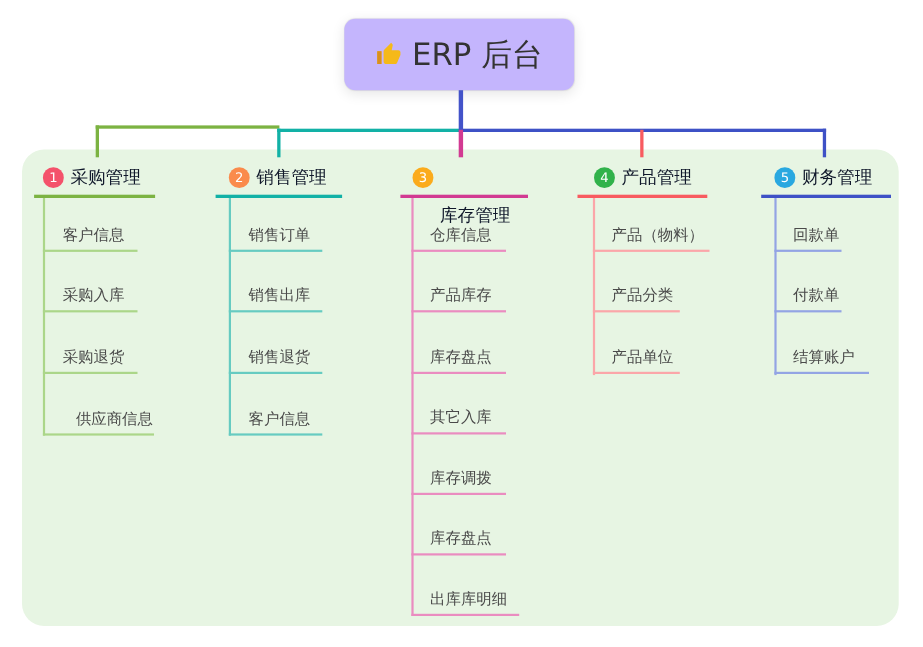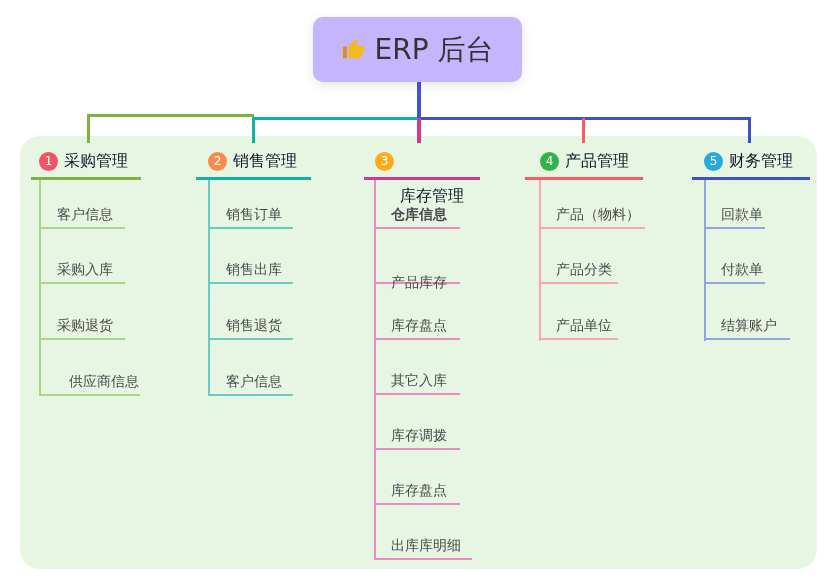--- a/index.html
+++ b/index.html
@@ -95,23 +95,23 @@
   <div class="line stroke-b2l z1" style="left:208px;top:282px;width:85px;height:2px;"></div>
   <div class="child-label" style="left:226px;top:316px;">销售退货</div>
   <div class="line stroke-b2l z1" style="left:208px;top:338px;width:85px;height:2px;"></div>
   <div class="child-label" style="left:226px;top:372px;">客户信息</div>
   <div class="line stroke-b2l z1" style="left:208px;top:394px;width:85px;height:2px;"></div>
 
   <div class="badge badge-b3" style="left:375px;top:152px;">3</div>
   <div class="branch-title" style="left:400px;top:151px;margin-top:35px;">库存管理</div>
   <div class="line stroke-b3 z2" style="left:364px;top:177px;width:116px;height:3px;"></div>
   <div class="line stroke-b3l z1" style="left:374px;top:180px;width:2px;height:380px;"></div>
-  <div class="child-label" style="left:391px;top:205px;font-weight:bold;">仓库信息</div>
+  <div class="child-label" style="left:391px;top:205px;">仓库信息</div>
   <div class="line stroke-b3l z1" style="left:374px;top:227px;width:86px;height:2px;"></div>
-  <div class="child-label" style="left:391px;top:260px;margin-top:13px;">产品库存</div>
+  <div class="child-label" style="left:391px;top:260px;">产品库存</div>
   <div class="line stroke-b3l z1" style="left:374px;top:282px;width:86px;height:2px;"></div>
   <div class="child-label" style="left:391px;top:316px;">库存盘点</div>
   <div class="line stroke-b3l z1" style="left:374px;top:338px;width:86px;height:2px;"></div>
   <div class="child-label" style="left:391px;top:371px;">其它入库</div>
   <div class="line stroke-b3l z1" style="left:374px;top:393px;width:86px;height:2px;"></div>
   <div class="child-label" style="left:391px;top:426px;">库存调拨</div>
   <div class="line stroke-b3l z1" style="left:374px;top:448px;width:86px;height:2px;"></div>
   <div class="child-label" style="left:391px;top:481px;">库存盘点</div>
   <div class="line stroke-b3l z1" style="left:374px;top:503px;width:86px;height:2px;"></div>
   <div class="child-label" style="left:391px;top:536px;">出库库明细</div>

